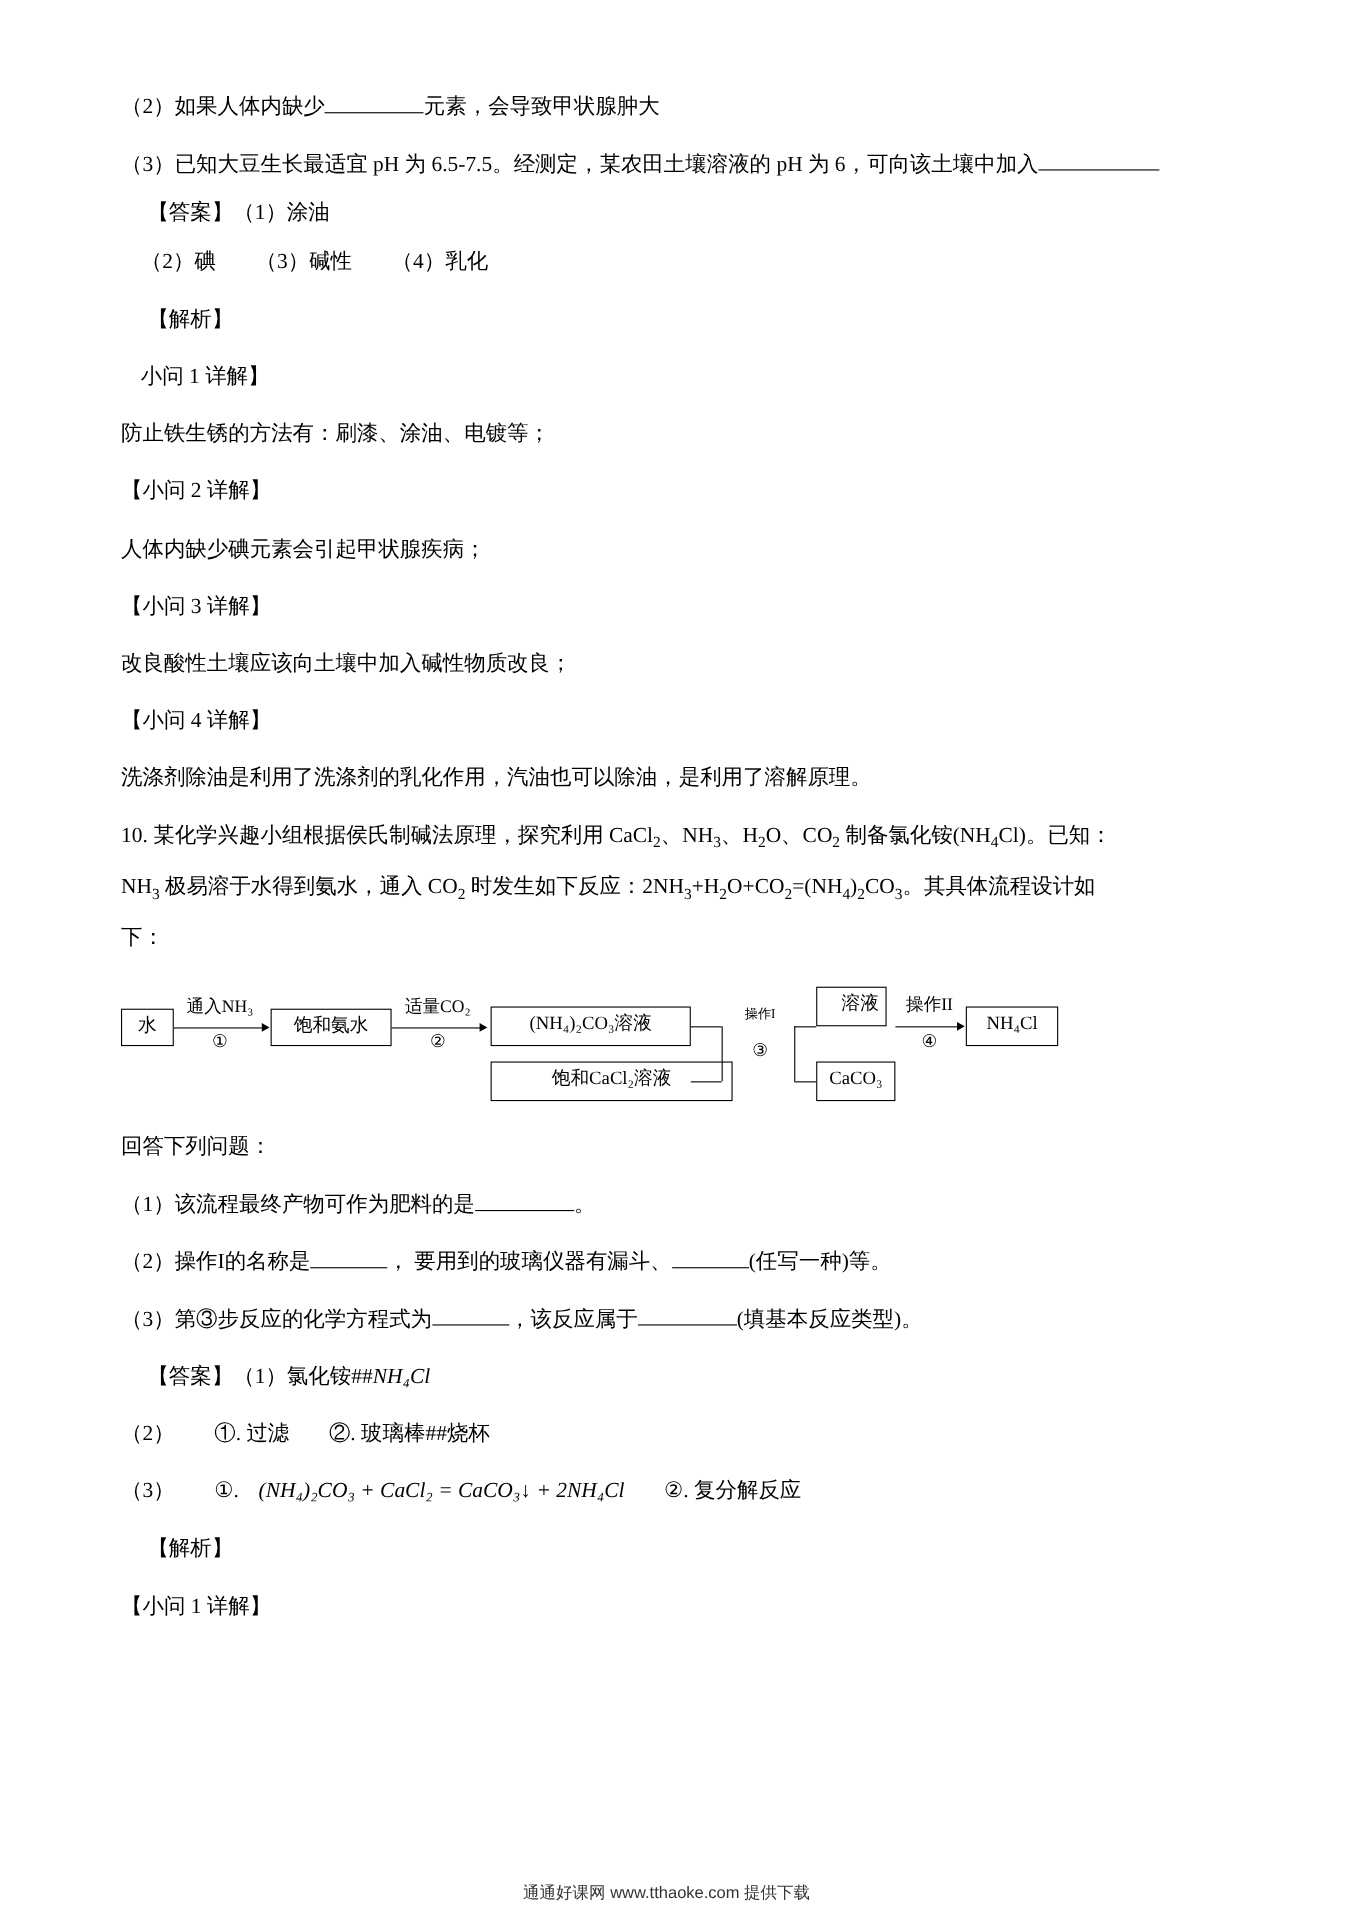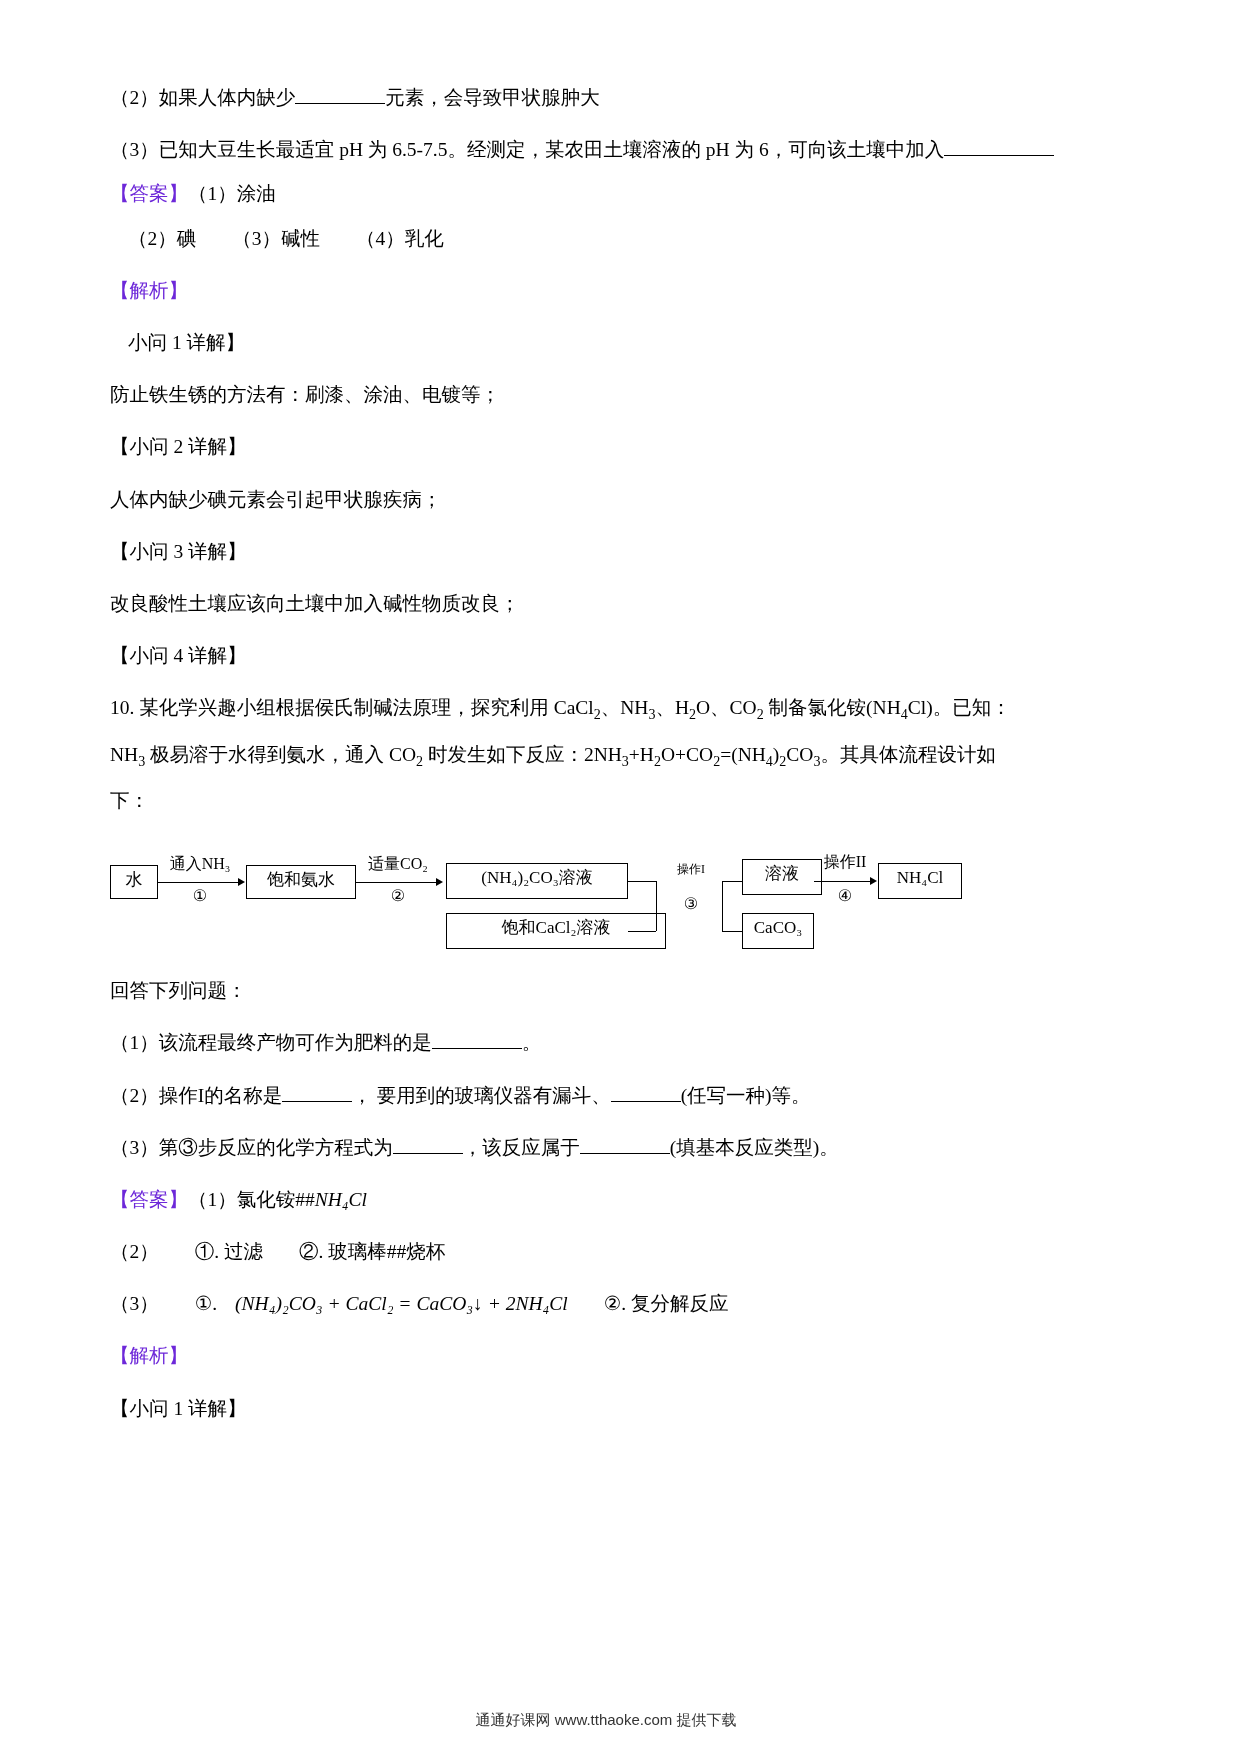--- a/index.html
+++ b/index.html
@@ -35,21 +35,22 @@
   }
   .para {
     margin-bottom: 21px;
     font-size: 19.5px;
     line-height: 1.6;
   }
   .tight {
     margin-bottom: 13px;
   }
   .blue {
-    color: #6d28d9;
+    color: #000000;
+    margin-left: 24px;
   }
   .sub {
     font-size: 0.72em;
     vertical-align: sub;
   }
   .ital {
     font-style: italic;
     font-family: "Liberation Serif", serif;
   }
   .ul-blank {
@@ -169,20 +170,23 @@
     <p class="para">
       <span>【小问 3 详解】</span>
     </p>
     <p class="para">
       <span>改良酸性土壤应该向土壤中加入碱性物质改良；</span>
     </p>
 
     <p class="para">
       <span>【小问 4 详解】</span>
     </p>
+    <p class="para">
+      <span>洗涤剂除油是利用了洗涤剂的乳化作用，汽油也可以除油，是利用了溶解原理。</span>
+    </p>
 
     <p class="para tight">
       <span>10. 某化学兴趣小组根据侯氏制碱法原理，探究利用 CaCl</span><span class="sub">2</span><span>、NH</span><span class="sub">3</span><span>、H</span><span class="sub">2</span><span>O、CO</span><span class="sub">2</span><span> 制备氯化铵(NH</span><span class="sub">4</span><span>Cl)。已知：</span>
     </p>
     <p class="para tight">
       <span>NH</span><span class="sub">3</span><span> 极易溶于水得到氨水，通入 CO</span><span class="sub">2</span><span> 时发生如下反应：2NH</span><span class="sub">3</span><span>+H</span><span class="sub">2</span><span>O+CO</span><span class="sub">2</span><span>=(NH</span><span class="sub">4</span><span>)</span><span class="sub">2</span><span>CO</span><span class="sub">3</span><span>。其具体流程设计如</span>
     </p>
     <p class="para">
       <span>下：</span>
     </p>
@@ -231,21 +235,21 @@
         <span>操作I</span>
       </div>
       <div class="lbl" style="left:550px; top:58px; width:62px; font-size:16px;">
         <span>③</span>
       </div>
 
       <div class="vline" style="left:612px; top:44px; height:50px;"></div>
       <div class="hline" style="left:612px; top:44px; width:20px;"></div>
       <div class="hline" style="left:612px; top:94px; width:20px;"></div>
 
-      <div class="box" style="left:632px; top:22px; width:80px; height:36px;">
+      <div class="box" style="left:632px; top:8px; width:64px; height:36px;text-align:right;">
         <span>溶液</span>
       </div>
       <div class="box" style="left:632px; top:76px; width:72px; height:36px;">
         <span>CaCO₃</span>
       </div>
 
       <div class="hline" style="left:704px; top:44px; width:58px;"></div>
       <div class="arrow" style="left:760px; top:40px;"></div>
       <div class="lbl" style="left:700px; top:16px; width:70px; font-size:16px;">
         <span>操作II</span>

